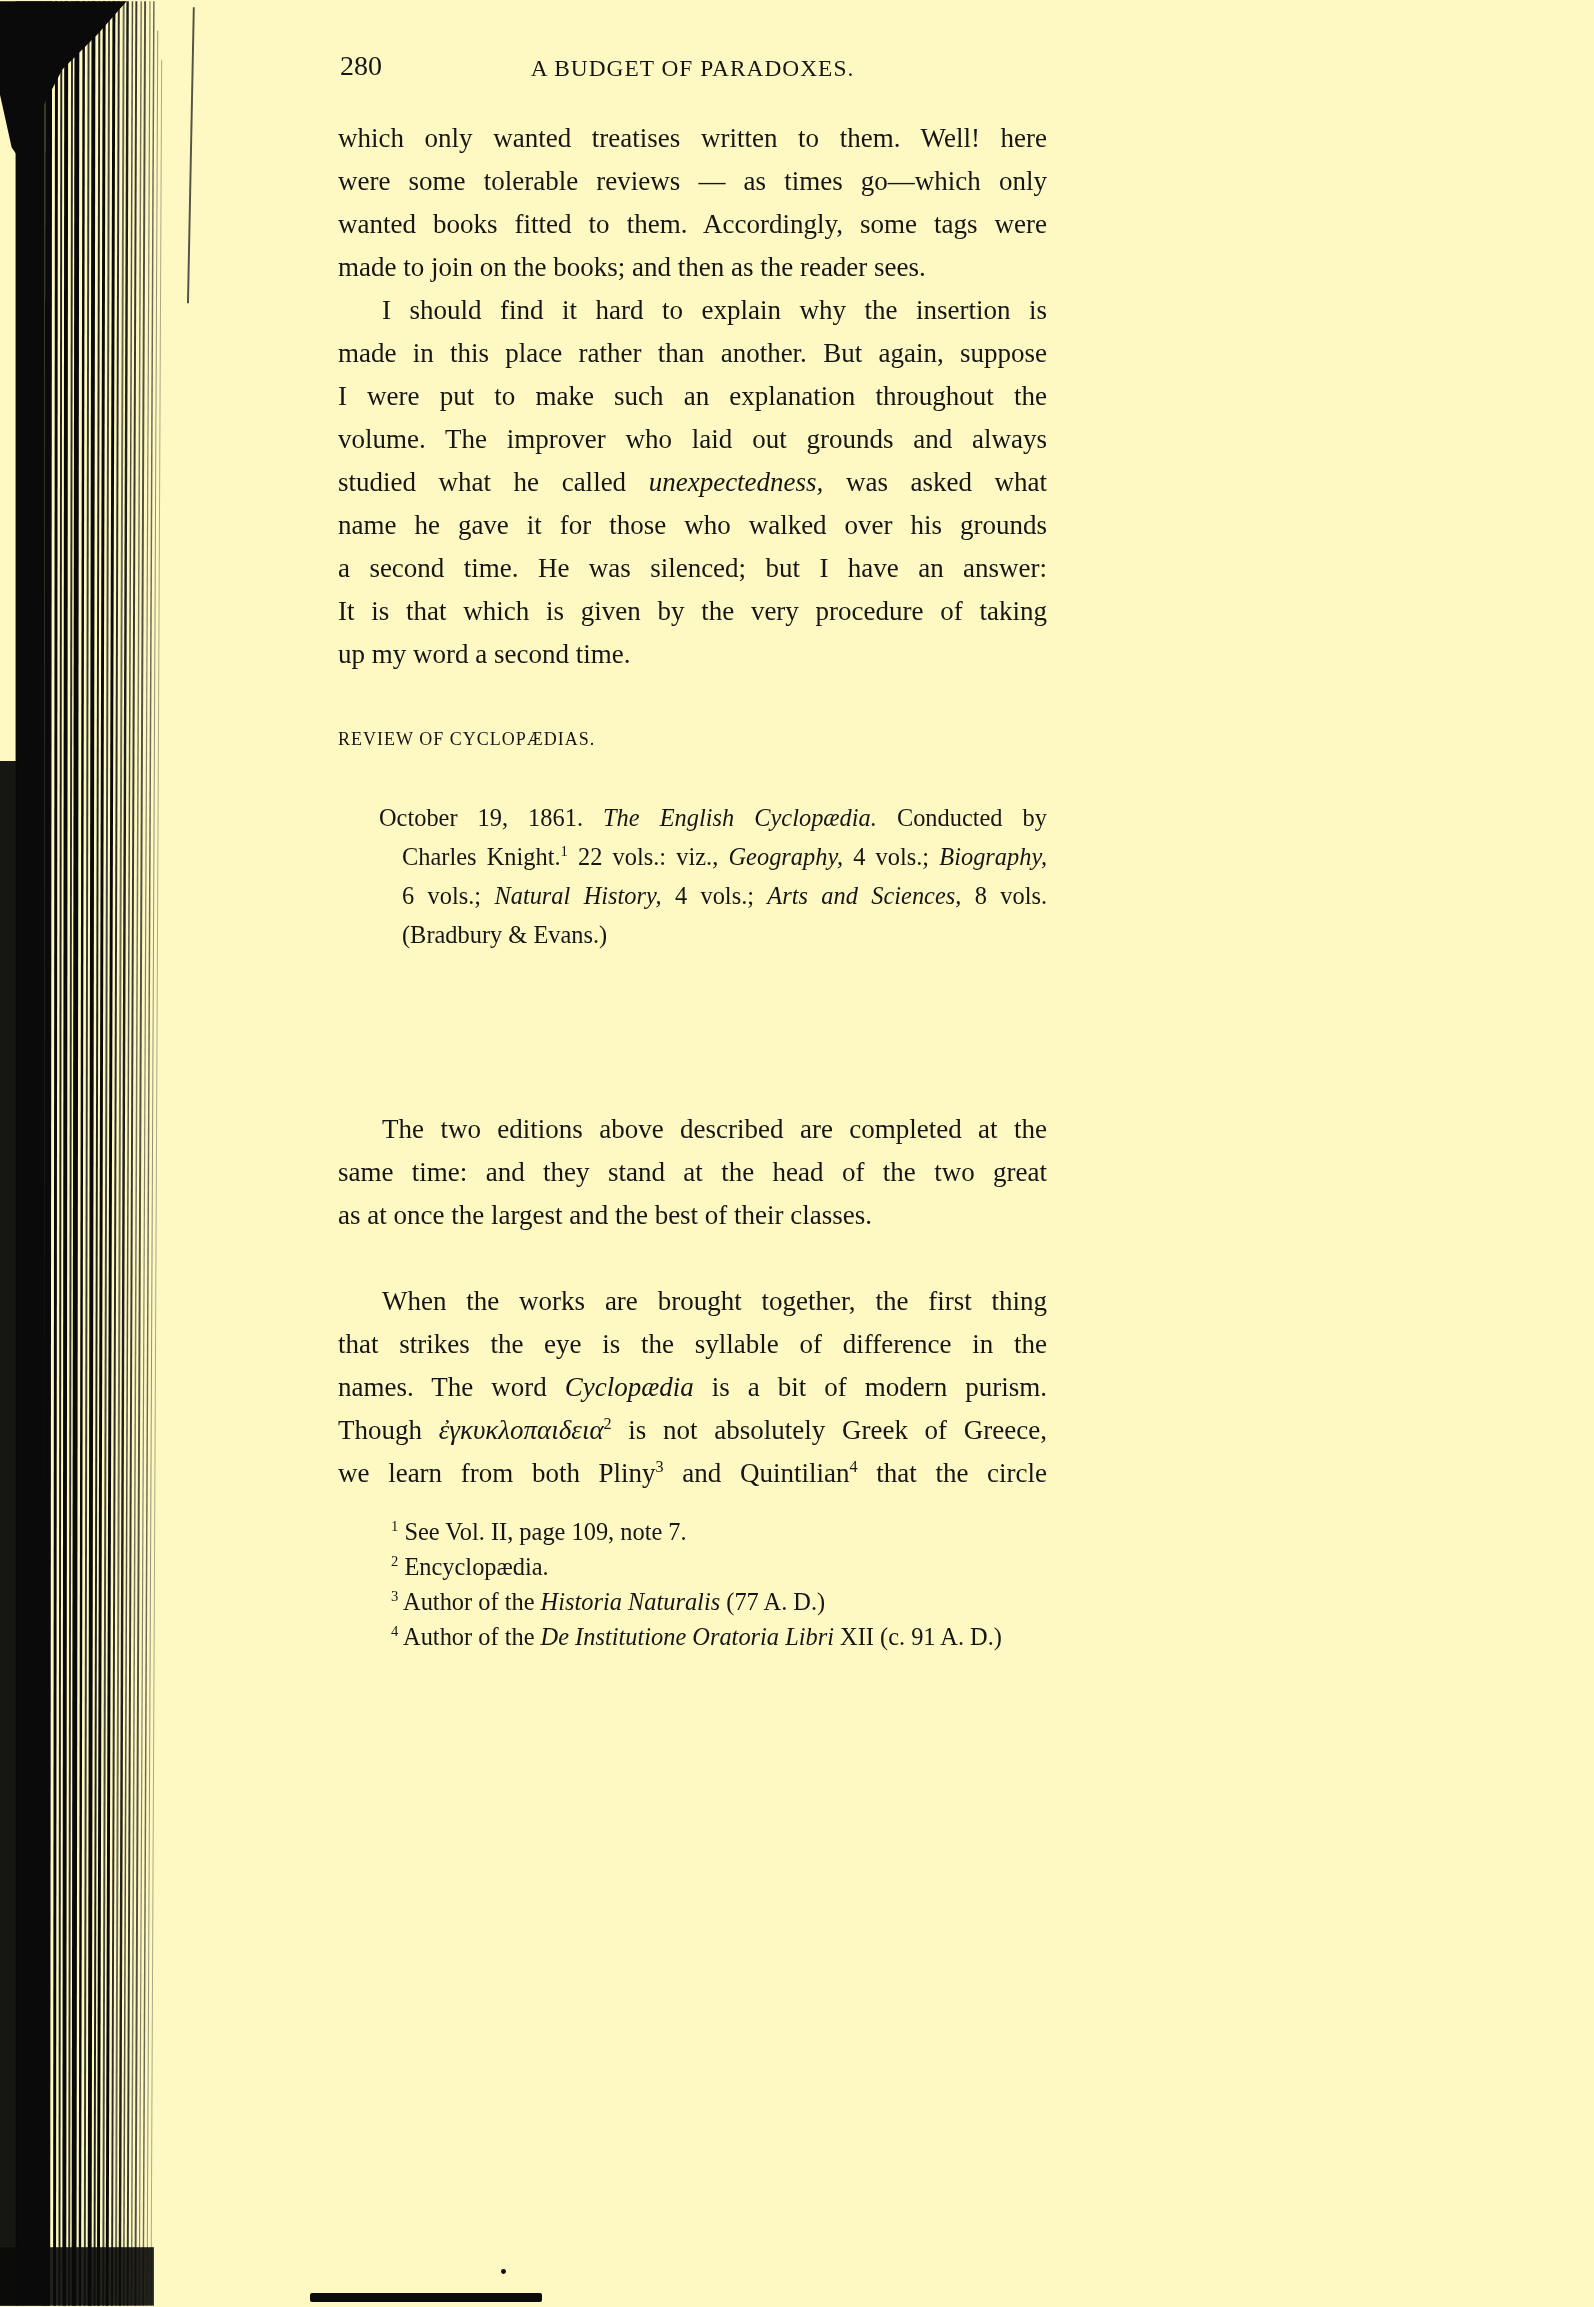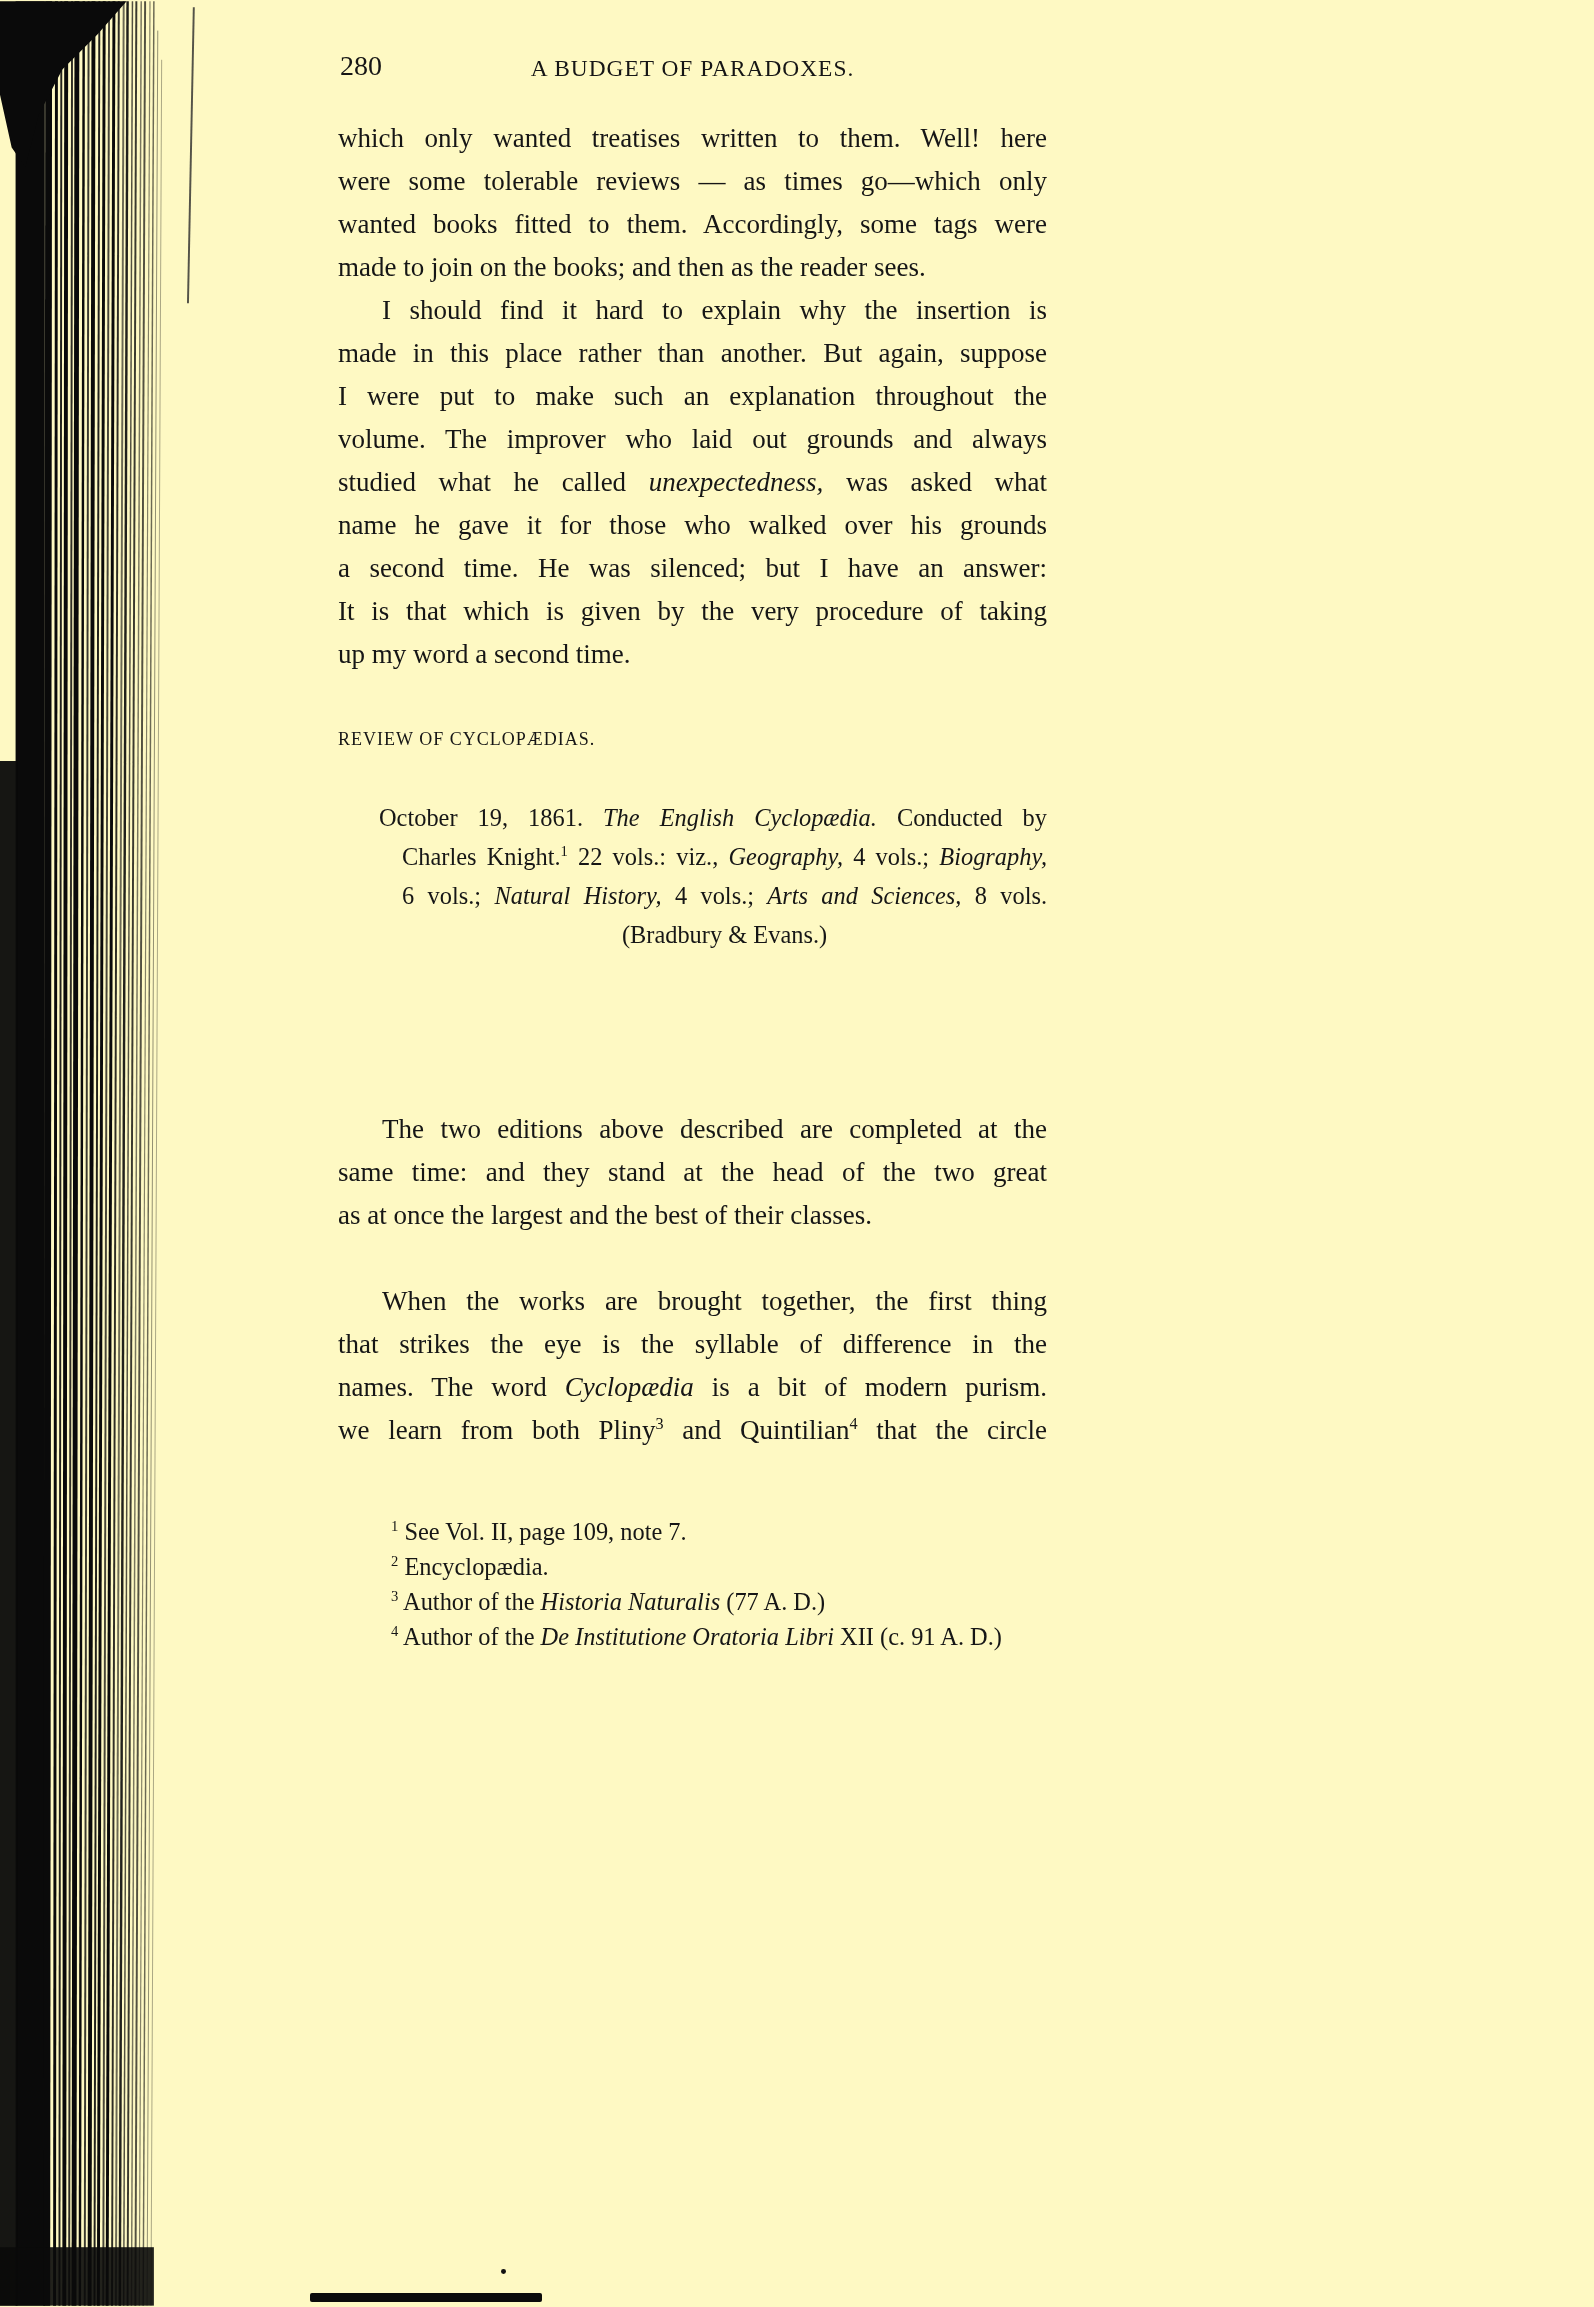--- a/index.html
+++ b/index.html
@@ -111,31 +111,32 @@
         <div class="line just"><span>studied what he called </span><span class="it">unexpectedness,</span><span> was asked what</span></div>
         <div class="line just"><span>name he gave it for those who walked over his grounds</span></div>
         <div class="line just"><span>a second time. He was silenced; but I have an answer:</span></div>
         <div class="line just"><span>It is that which is given by the very procedure of taking</span></div>
         <div class="line"><span>up my word a second time.</span></div>
       </div>
       <div class="block bib" style="top: 798px;">
         <div class="line just" style="padding-left: 41px;"><span>October 19, 1861. </span><span class="it">The English Cyclopædia.</span><span> Conducted by</span></div>
         <div class="line just" style="padding-left: 64px;"><span>Charles Knight.</span><span class="sup">1</span><span> 22 vols.: viz., </span><span class="it">Geography,</span><span> 4 vols.; </span><span class="it">Biography,</span></div>
         <div class="line just" style="padding-left: 64px;"><span>6 vols.; </span><span class="it">Natural History,</span><span> 4 vols.; </span><span class="it">Arts and Sciences,</span><span> 8 vols.</span></div>
-        <div class="line" style="padding-left: 64px; text-align: center;"><span>(Bradbury &amp; Evans.)</span></div>
+        <div class="line" style="padding-left: 64px;"><span>(Bradbury &amp; Evans.)</span></div>
       </div>
       <div class="block body" style="top: 1108px;">
         <div class="line just" style="padding-left: 44px;"><span>The two editions above described are completed at the</span></div>
         <div class="line just"><span>same time: and they stand at the head of the two great</span></div>
         <div class="line"><span>as at once the largest and the best of their classes.</span></div>
       </div>
       <div class="block body" style="top: 1280px;">
         <div class="line just" style="padding-left: 44px;"><span>When the works are brought together, the first thing</span></div>
         <div class="line just"><span>that strikes the eye is the syllable of difference in the</span></div>
         <div class="line just"><span>names. The word </span><span class="it">Cyclopædia</span><span> is a bit of modern purism.</span></div>
+        <div class="line just"><span>Though </span><span class="it">ἐγκυκλοπαιδεια</span><span class="sup">2</span><span> is not absolutely Greek of Greece,</span></div>
         <div class="line just"><span>we learn from both Pliny</span><span class="sup">3</span><span> and Quintilian</span><span class="sup">4</span><span> that the circle</span></div>
       </div>
       <div class="block foot" style="top: 1514px;">
         <div class="line" style="padding-left: 53px;"><span class="sup">1</span><span> See Vol. II, page 109, note 7.</span></div>
         <div class="line" style="padding-left: 53px;"><span class="sup">2</span><span> Encyclopædia.</span></div>
         <div class="line" style="padding-left: 53px;"><span class="sup">3</span><span> Author of the </span><span class="it">Historia Naturalis</span><span> (77 A. D.)</span></div>
         <div class="line" style="padding-left: 53px;"><span class="sup">4</span><span> Author of the </span><span class="it">De Institutione Oratoria Libri</span><span> XII (c. 91 A. D.)</span></div>
       </div>
     </div>
 

